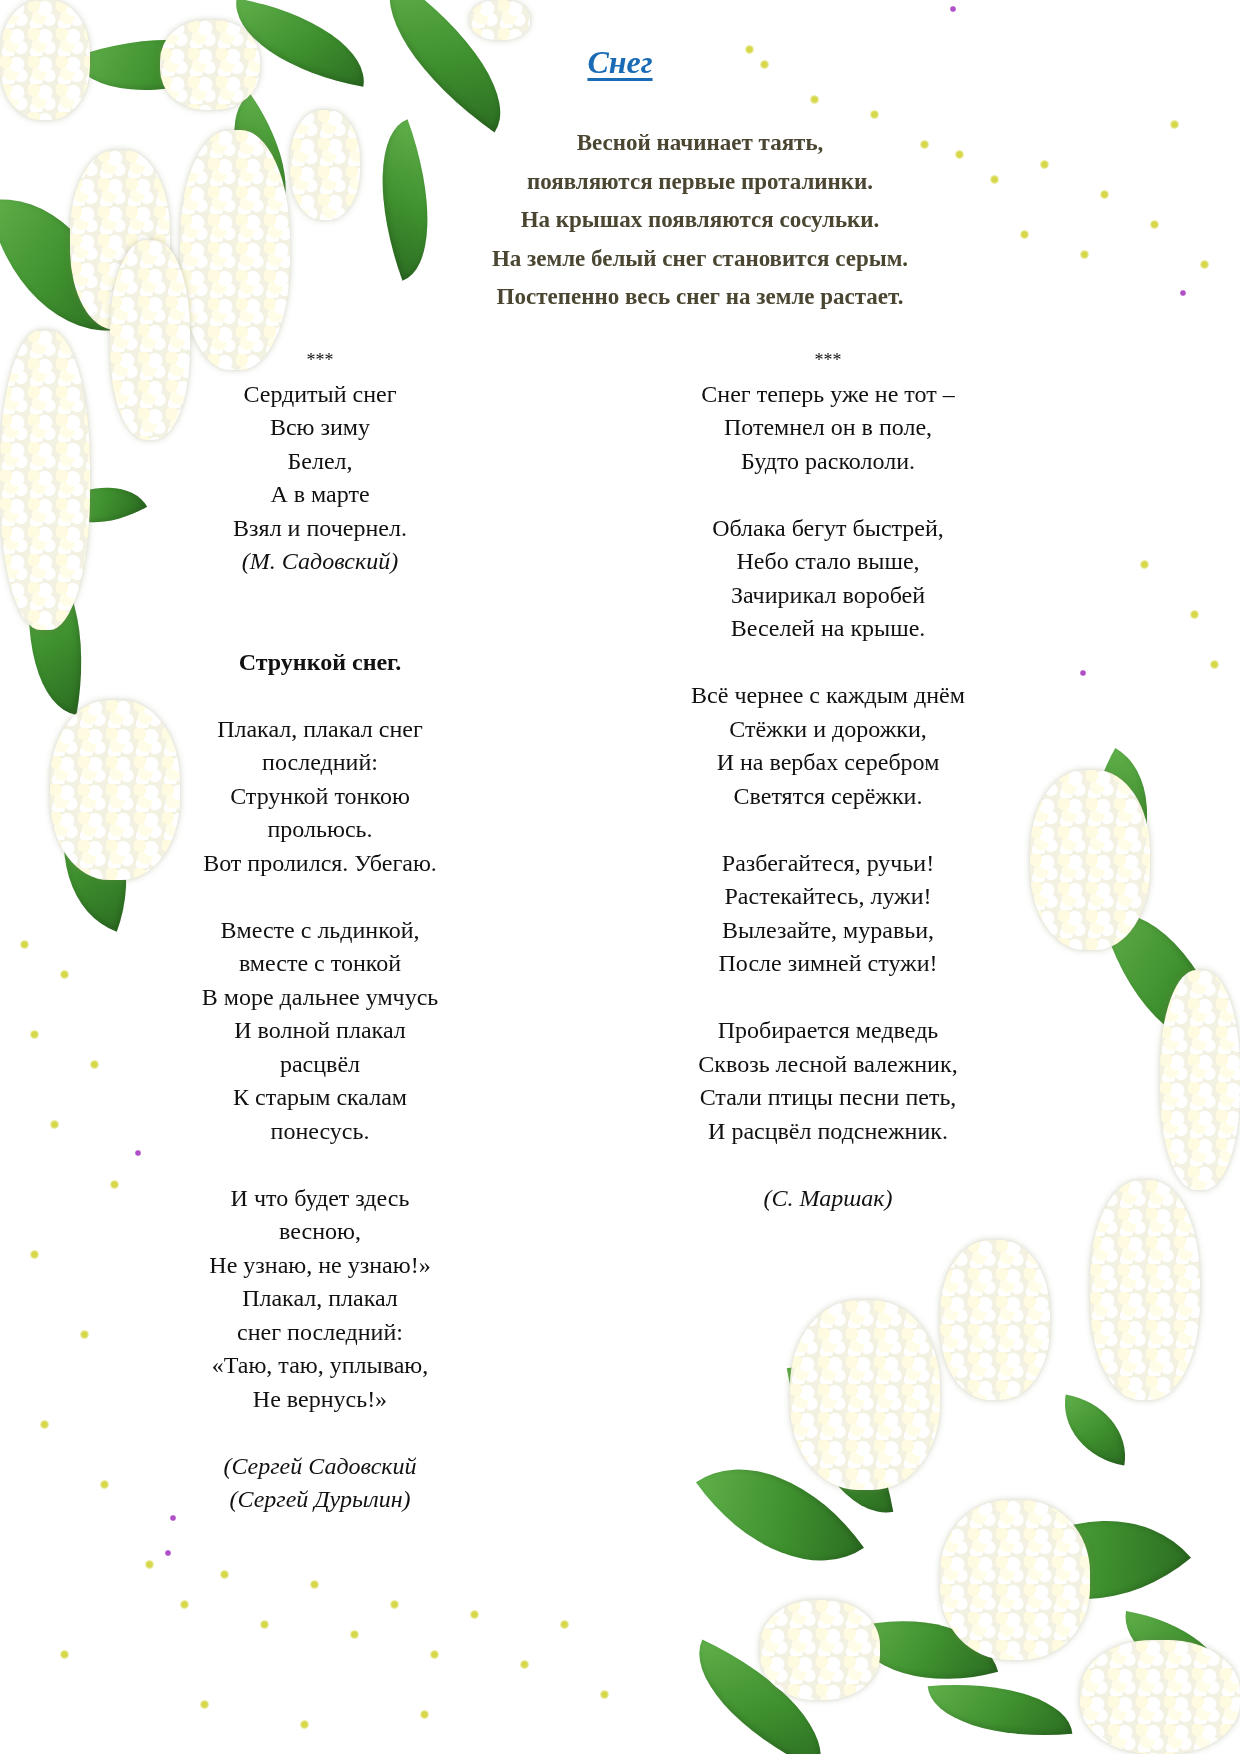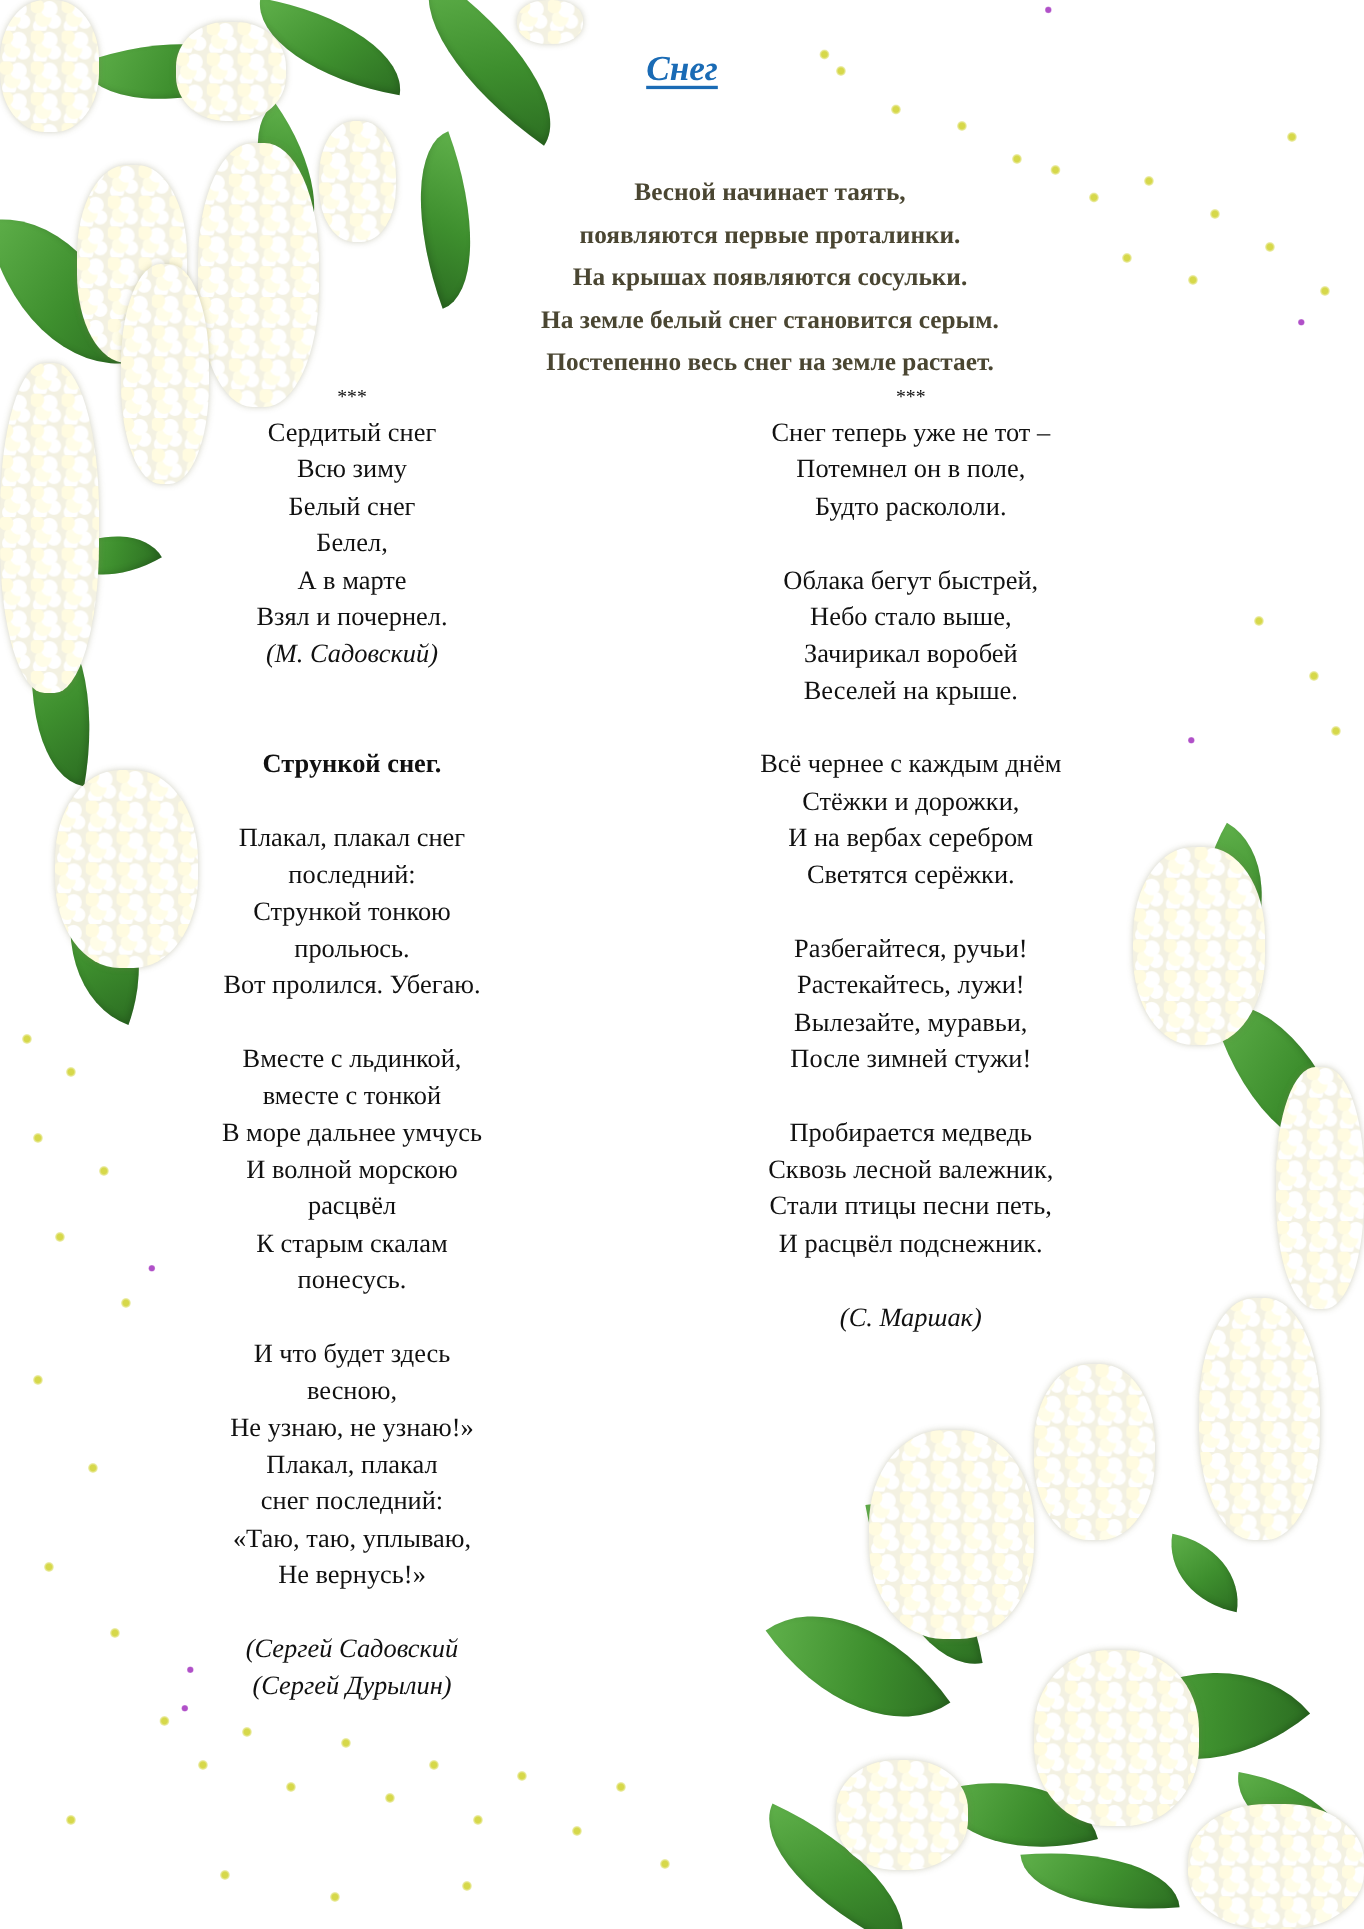--- a/index.html
+++ b/index.html
@@ -27,21 +27,21 @@
   .dot { position: absolute; width: 9px; height: 9px; border-radius: 50%; background: radial-gradient(circle, #d6d84a 0 40%, rgba(214,216,74,0.35) 70%, transparent 100%); }
   .dot.p { width: 6px; height: 6px; background: radial-gradient(circle, #b050c8 0 50%, transparent 100%); }
 
   .title {
     position: absolute; left: 0; width: 1240px; top: 44px; text-align: center;
     font-size: 32px; font-style: italic; font-weight: bold; color: #1a6bb5;
     text-decoration: underline; text-underline-offset: 5px;
   }
   .intro {
     position: absolute; left: 400px; width: 600px; top: 124px; text-align: center;
-    font-size: 23px; font-weight: bold; color: #4a4632; line-height: 38.5px; margin-top: 32px;
+    font-size: 23px; font-weight: bold; color: #4a4632; line-height: 38.5px;
   }
   .col {
     position: absolute; top: 344px; width: 360px; text-align: center;
     font-size: 24px; line-height: 33.5px; color: #111;
   }
   .col.left { left: 140px; }
   .col.right { left: 648px; }
   .line { display: block; min-height: 33.5px; white-space: nowrap; }
   .stars { font-size: 18px; }
   .author { font-style: italic; }
@@ -151,39 +151,38 @@
   <span class="line">появляются первые проталинки.</span>
   <span class="line">На крышах появляются сосульки.</span>
   <span class="line">На земле белый снег  становится серым.</span>
   <span class="line">Постепенно весь снег на земле растает.</span>
 </div>
 
 <div class="col left">
   <span class="line stars">***</span>
   <span class="line">Сердитый снег</span>
   <span class="line">Всю зиму</span>
-  <span class="line">Белый снег</span>
   <span class="line">Белел,</span>
   <span class="line">А в марте</span>
   <span class="line">Взял и почернел.</span>
   <span class="line author">(М. Садовский)</span>
   <span class="line"></span>
   <span class="line"></span>
   <span class="line poem-title">Стрункой снег.</span>
   <span class="line"></span>
   <span class="line">Плакал, плакал снег</span>
   <span class="line">последний:</span>
   <span class="line">Стрункой тонкою</span>
   <span class="line">пролью­сь.</span>
   <span class="line">Вот пролился. Убегаю.</span>
   <span class="line"></span>
   <span class="line">Вместе с льдинкой,</span>
   <span class="line">вместе с тонкой</span>
   <span class="line">В море дальнее умчусь</span>
-  <span class="line">И волной морскою</span>
+  <span class="line">И волной плакал</span>
   <span class="line">расцвёл</span>
   <span class="line">К старым скалам</span>
   <span class="line">понесусь.</span>
   <span class="line"></span>
   <span class="line">И что будет здесь</span>
   <span class="line">весною,</span>
   <span class="line">Не узнаю, не узнаю!»</span>
   <span class="line">Плакал, плакал</span>
   <span class="line">снег последний:</span>
   <span class="line">«Таю, таю, уплываю,</span>

